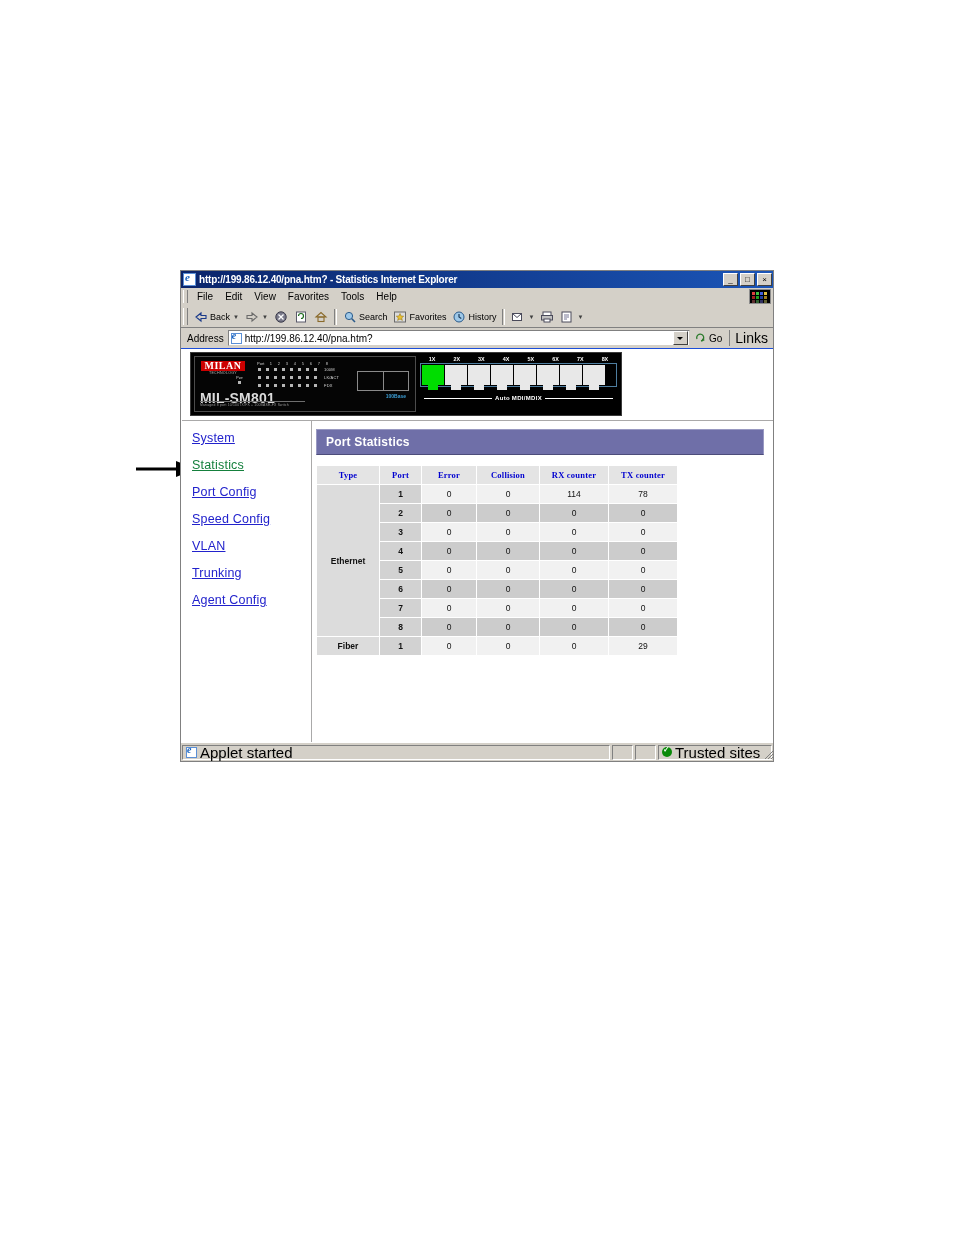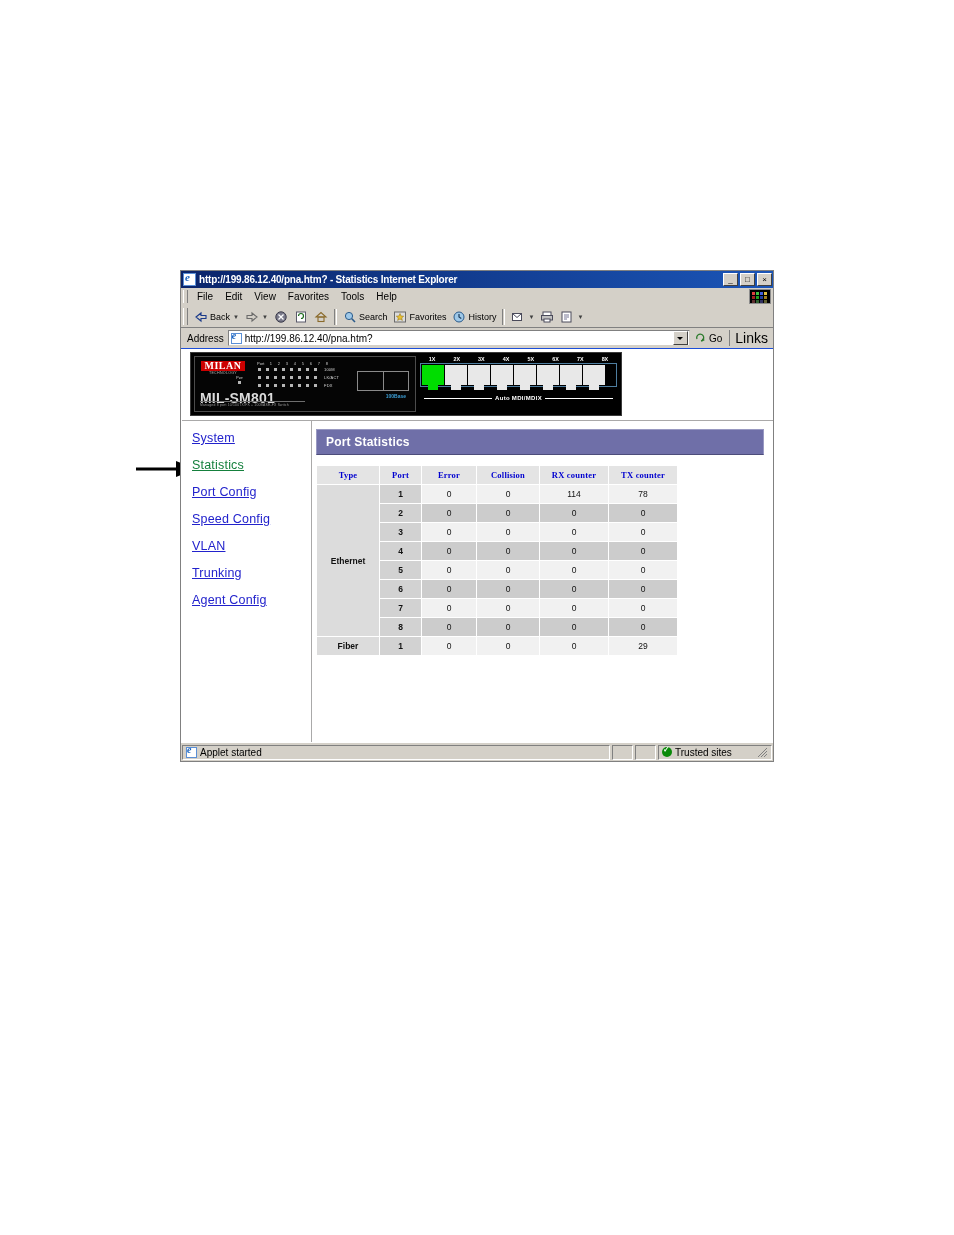--- a/index.html
+++ b/index.html
@@ -494,21 +494,21 @@
     gap: 2px;
   }
   .sb-panel {
     height: 15px;
     border: 1px solid #808080;
     border-right-color: #ffffff;
     border-bottom-color: #ffffff;
     box-sizing: border-box;
     display: flex;
     align-items: center;
-    font-size: 10px;
+    font-size: 15px;
     color: #000;
     padding: 0 3px;
     gap: 3px;
     white-space: nowrap;
   }
   .sb-main { flex: 1 1 auto; min-width: 0; }
   .sb-small { width: 21px; }
   .sb-zone { width: 114px; }
   .sb-grip {
     width: 12px; height: 12px;

